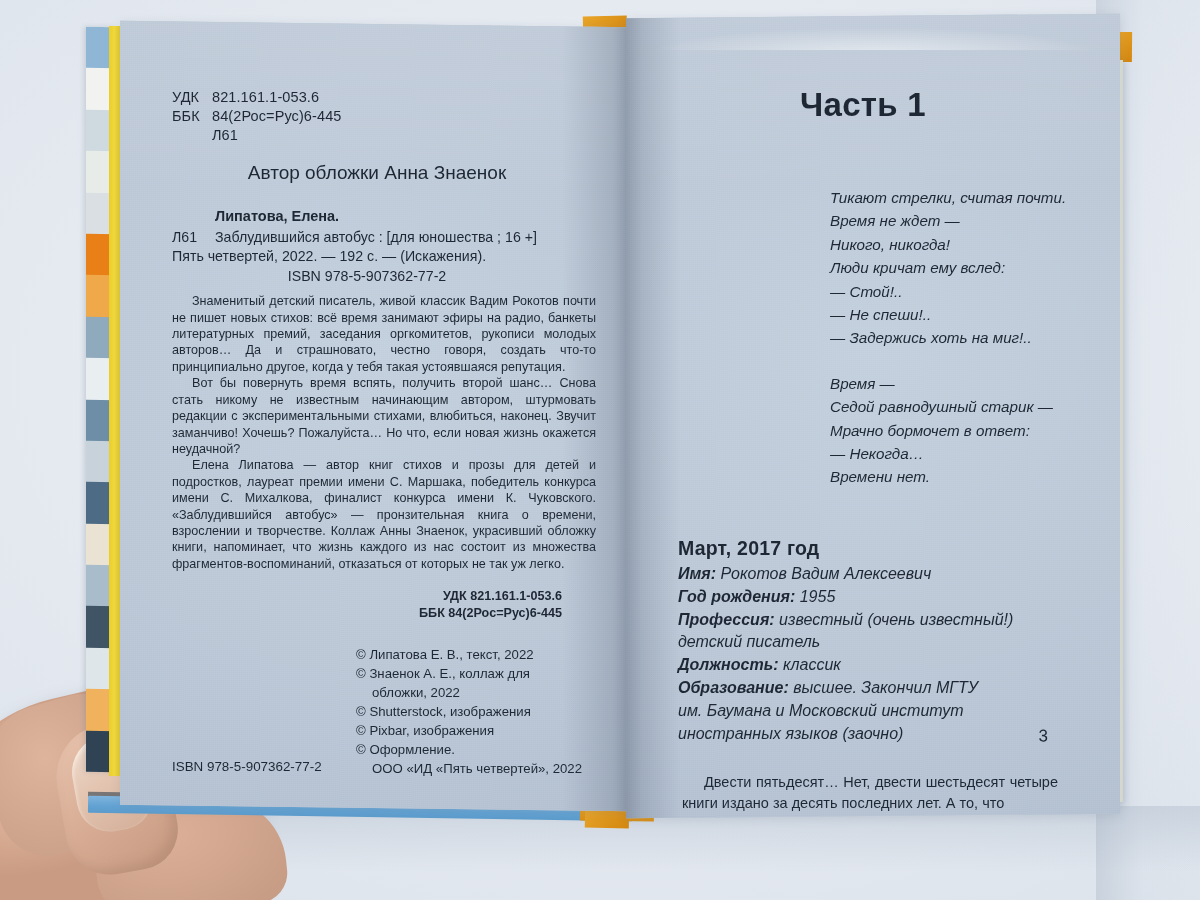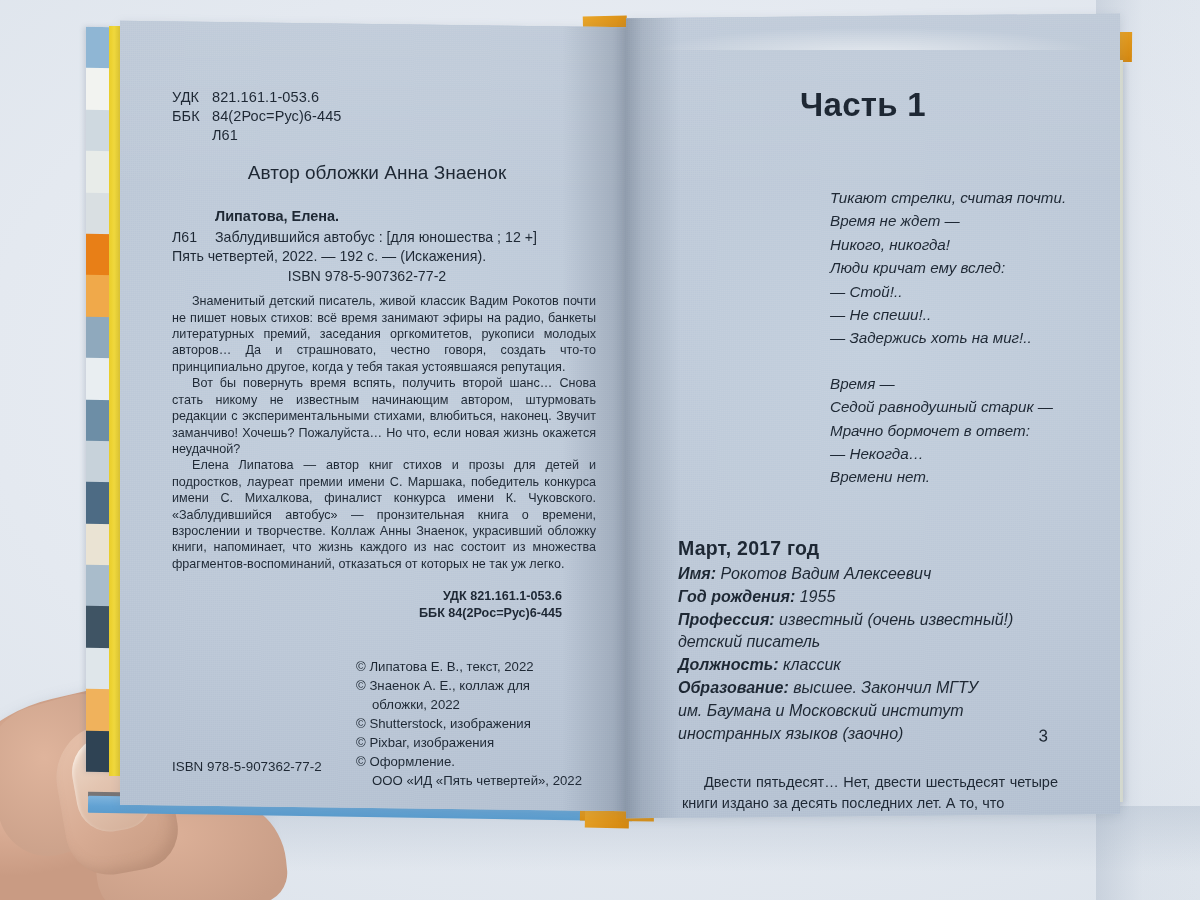--- a/index.html
+++ b/index.html
@@ -225,21 +225,21 @@
     margin-top: 16px;
     text-align: right;
     font-weight: bold;
     font-size: 12.6px;
     line-height: 1.3;
     padding-right: 34px;
   }
 
   .copy-wrap { position: relative; margin-top: 24px; height: 150px; }
   .copy-list {
-    position: absolute; left: 184px; top: 12px;
+    position: absolute; left: 184px; top: 0;
     font-size: 13.2px; line-height: 1.44;
   }
   .copy-list div { white-space: pre; }
   .copy-indent { padding-left: 16px; }
   .isbn-bottom {
     position: absolute; left: 0; top: 114px;
     font-size: 13.4px;
   }
 
   
@@ -340,21 +340,21 @@
           <div class="cls-row"><span class="k">УДК</span><span>821.161.1-053.6</span></div>
           <div class="cls-row"><span class="k">ББК</span><span>84(2Рос=Рус)6-445</span></div>
           <div class="cls-l61">Л61</div>
         </div>
 
         <div class="txt cover-author">Автор обложки Анна Знаенок</div>
 
         <div class="txt card-author">Липатова, Елена.</div>
 
         <div class="txt card-body">
-          <div class="cb-line"><span class="cb-sig">Л61</span><span>Заблудившийся автобус : [для юношества ; 12 +]</span></div>
+          <div class="cb-line"><span class="cb-sig">Л61</span><span>Заблудившийся автобус : [для юношества ; 16 +]</span></div>
           <div class="cb-line">Пять четвертей, 2022. — 192 с. — (Искажения).</div>
         </div>
 
         <div class="txt card-isbn">ISBN 978-5-907362-77-2</div>
 
         <div class="txt ann">
           <p>Знаменитый детский писатель, живой классик Вадим Рокотов почти не пишет новых стихов: всё время занимают эфиры на радио, банкеты литературных премий, заседания оргкомитетов, рукописи молодых авторов… Да и страшновато, честно говоря, создать что-то принципиально другое, когда у тебя такая устоявшаяся репутация.</p>
           <p>Вот бы повернуть время вспять, получить второй шанс… Снова стать никому не известным начинающим автором, штурмовать редакции с экспериментальными стихами, влюбиться, наконец. Звучит заманчиво! Хочешь? Пожалуйста… Но что, если новая жизнь окажется неудачной?</p>
           <p>Елена Липатова — автор книг стихов и прозы для детей и подростков, лауреат премии имени С. Маршака, победитель конкурса имени С. Михалкова, финалист конкурса имени К. Чуковского. «Заблудившийся автобус» — пронзительная книга о времени, взрослении и творчестве. Коллаж Анны Знаенок, украсивший обложку книги, напоминает, что жизнь каждого из нас состоит из множества фрагментов-воспоминаний, отказаться от которых не так уж легко.</p>
         </div>

